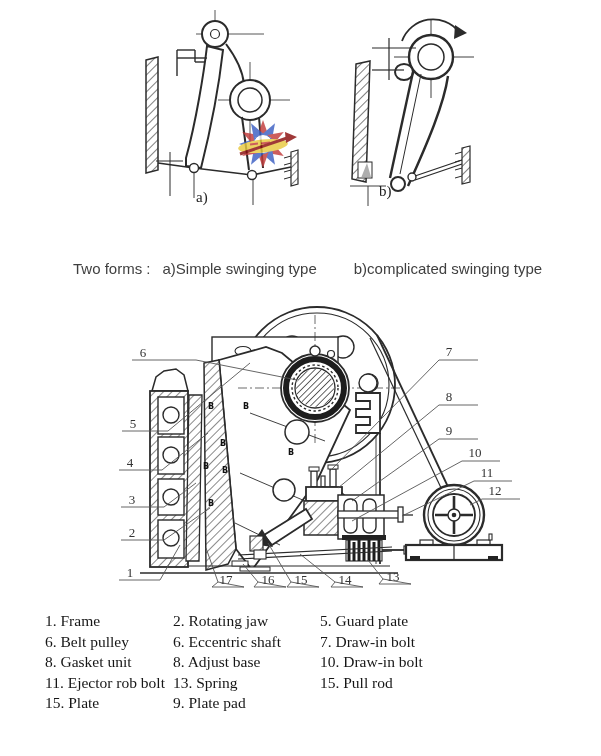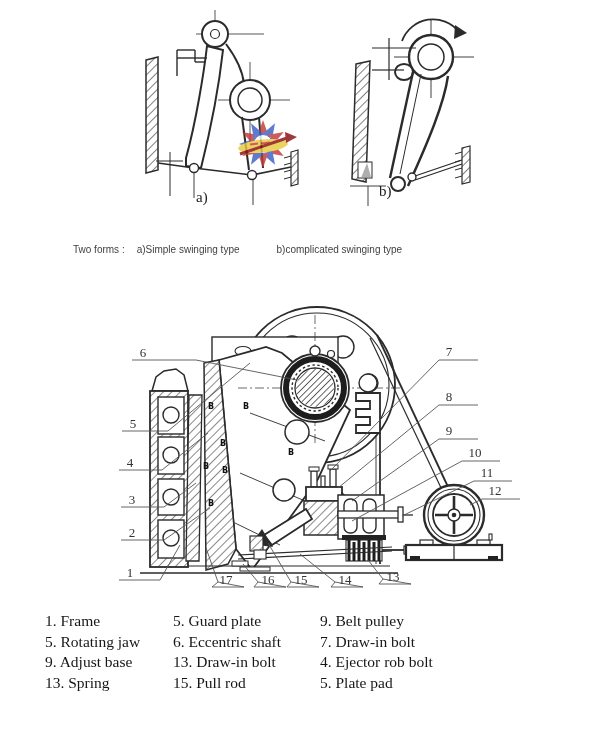--- a/index.html
+++ b/index.html
@@ -1,19 +1,19 @@
 <!DOCTYPE html>
 <html><head>
 <meta charset="utf-8">
 <style>
   html,body{margin:0;padding:0;background:#ffffff;}
   .page{position:relative;width:601px;height:756px;background:#ffffff;overflow:hidden;
         font-family:"Liberation Sans",sans-serif;}
   .fig{position:absolute;left:0;}
-  .caption{position:absolute;top:244px;left:73px;width:520px;font-size:10px;color:#3f3f3f;
+  .caption{position:absolute;top:260px;left:73px;width:520px;font-size:15px;color:#3f3f3f;
            white-space:nowrap;}
   .caption .gap1{display:inline-block;width:12px;}
   .caption .gap2{display:inline-block;width:37px;}
   .parts{position:absolute;top:611px;left:45px;display:grid;
          grid-template-columns:128px 147px 210px;line-height:20.5px;
          font-family:"Liberation Serif",serif;font-size:15.5px;color:#161616;}
   .callout{font-family:"Liberation Serif",serif;font-size:13px;fill:#333;}
   .figlabel{font-family:"Liberation Serif",serif;font-size:15px;fill:#222;}
   .bglyph{font-family:"DejaVu Sans",sans-serif;font-size:8px;font-weight:bold;fill:#111;}
 </style>
@@ -372,27 +372,29 @@
     <text class="callout" x="495" y="212" text-anchor="middle">12</text>
     <text class="callout" x="226" y="301" text-anchor="middle">17</text>
     <text class="callout" x="268" y="301" text-anchor="middle">16</text>
     <text class="callout" x="301" y="301" text-anchor="middle">15</text>
     <text class="callout" x="345" y="301" text-anchor="middle">14</text>
     <text class="callout" x="393" y="298" text-anchor="middle">13</text>
   </svg>
 
   <div class="parts">
     <span>1. Frame</span>
+    <span>2. Rotating jaw</span>
     <span>5. Guard plate</span>
-    <span>9. Belt pulley</span>
-    <span>5. Rotating jaw</span>
+    <span>6. Belt pulley</span>
     <span>6. Eccentric shaft</span>
     <span>7. Draw-in bolt</span>
-    <span>9. Adjust base</span>
-    <span>13. Draw-in bolt</span>
-    <span>4. Ejector rob bolt</span>
+    <span>8. Gasket unit</span>
+    <span>8. Adjust base</span>
+    <span>10. Draw-in bolt</span>
+    <span>11. Ejector rob bolt</span>
     <span>13. Spring</span>
     <span>15. Pull rod</span>
-    <span>5. Plate pad</span>
+    <span>15. Plate</span>
+    <span>9. Plate pad</span>
     <span></span>
   </div>
 
 </div>
 
 </body></html>

